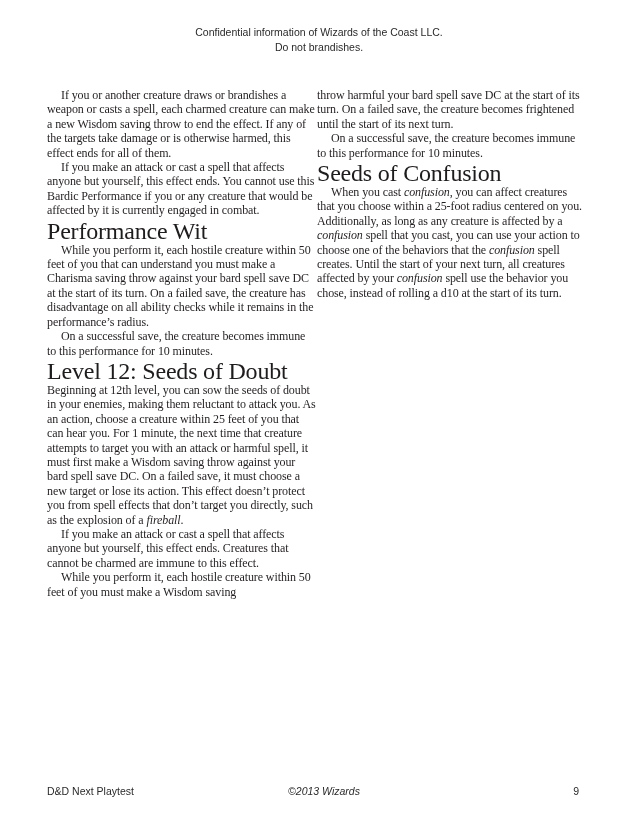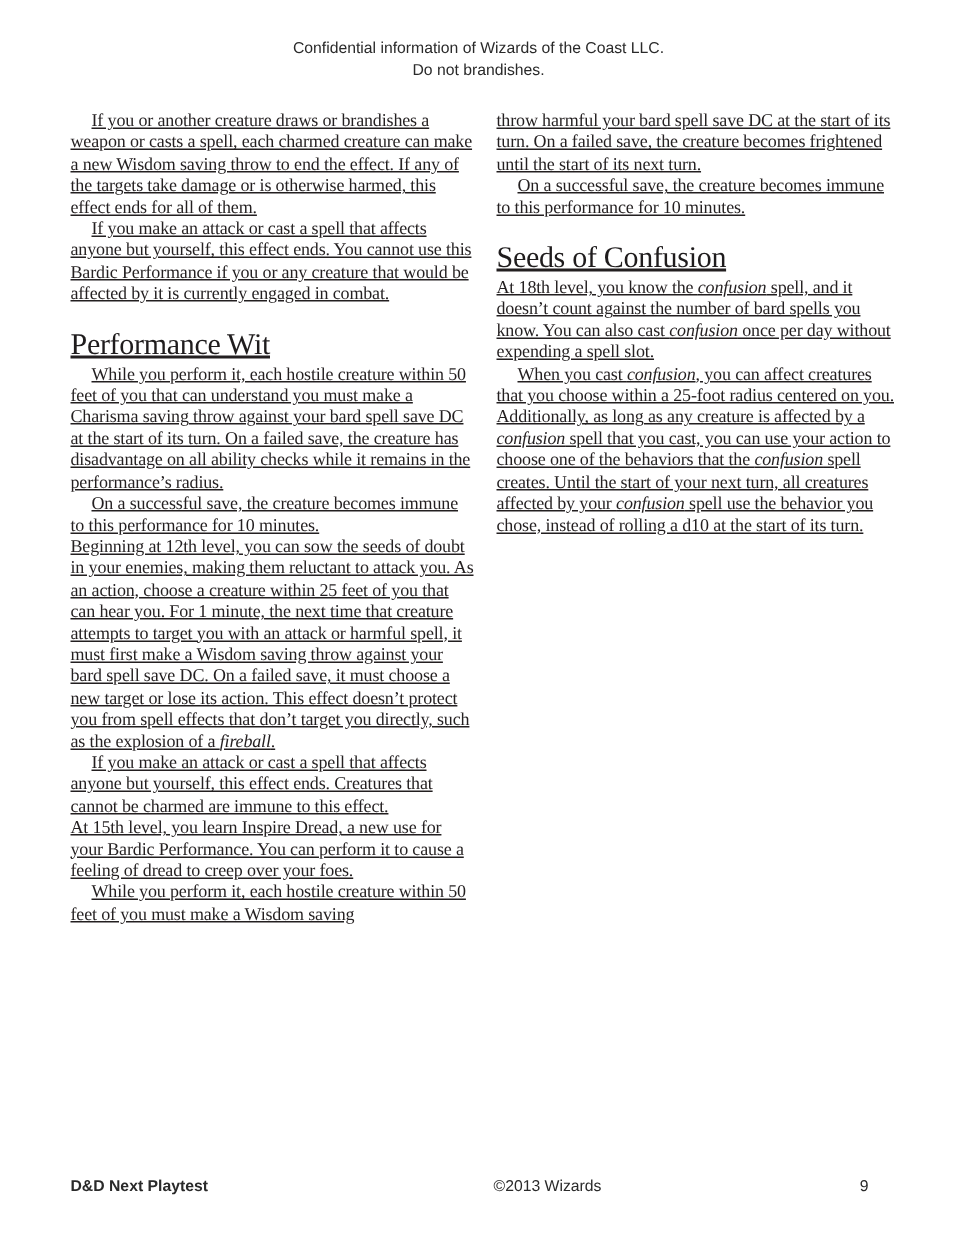--- a/index.html
+++ b/index.html
@@ -22,95 +22,93 @@
     left: 0;
     width: 638px;
     text-align: center;
     font-family: "Liberation Sans", "DejaVu Sans", sans-serif;
     font-size: 10.5px;
     line-height: 15px;
     color: #2a2a2a;
   }
   .content-columns {
     position: absolute;
-    top: 73px;
+    top: 88px;
     left: 47px;
     width: 554px;
     display: flex;
-    gap: 14px;
-    text-decoration: underline;
+    gap: 0;
   }
   .doc-column {
     width: 270px;
     flex: 0 0 270px;
   }
   .doc-column p {
     margin: 0;
     font-size: 12px;
     line-height: 14.4px;
     text-align: left;
     letter-spacing: -0.1px;
   }
   .doc-column p.indent {
     text-indent: 14px;
   }
   .doc-column h2 {
-    margin: 17px 0 1px 0;
-    font-size: 20px;
+    margin: 3px 0 1px 0;
+    font-size: 24px;
     font-weight: normal;
     line-height: 21px;
     color: #1f1c1d;
     letter-spacing: -0.2px;
   }
   .doc-column .italic {
     font-style: italic;
   }
   .page-footer {
     position: absolute;
     top: 784px;
     left: 47px;
     width: 554px;
     font-family: "Liberation Sans", "DejaVu Sans", sans-serif;
     font-size: 10.5px;
     line-height: 14px;
     color: #2a2a2a;
     display: flex;
     align-items: baseline;
   }
-  .footer-left  { width: 200px; text-align: left; font-weight: bold; }
-  .footer-center{ flex: 1; text-align: right; }
+  .footer-left  { width: 200px; text-align: left; }
+  .footer-center{ flex: 1; text-align: center; font-style: italic; }
   .footer-right { width: 200px; text-align: right; padding-right: 22px; box-sizing: border-box; }
 </style>
 </head>
 <body>
 
 <div class="page">
 
   <div class="page-header">
     <div>Confidential information of Wizards of the Coast LLC.</div>
     <div>Do not brandishes.</div>
   </div>
 
   <div class="content-columns">
     <div class="doc-column" id="col-left">
         <p class="indent"><span>If you or another creature draws or brandishes a weapon or casts a spell, each charmed creature can make a new Wisdom saving throw to end the effect. If any of the targets take damage or is otherwise harmed, this effect ends for all of them.</span></p>
         <p class="indent"><span>If you make an attack or cast a spell that affects anyone but yourself, this effect ends. You cannot use this Bardic Performance if you or any creature that would be affected by it is currently engaged in combat.</span></p>
         <h2>Performance Wit</h2>
         <p class="indent"><span>While you perform it, each hostile creature within 50 feet of you that can understand you must make a Charisma saving throw against your bard spell save DC at the start of its turn. On a failed save, the creature has disadvantage on all ability checks while it remains in the performance’s radius.</span></p>
         <p class="indent"><span>On a successful save, the creature becomes immune to this performance for 10 minutes.</span></p>
+        <h2>Level 12: Seeds of Doubt</h2>
         <p><span>Beginning at 12th level, you can sow the seeds of doubt in your enemies, making them reluctant to attack you. As an action, choose a creature within 25 feet of you that can hear you. For 1 minute, the next time that creature attempts to target you with an attack or harmful spell, it must first make a Wisdom saving throw against your bard spell save DC. On a failed save, it must choose a new target or lose its action. This effect doesn’t protect you from spell effects that don’t target you directly, such as the explosion of a </span><span class="italic">fireball</span><span>.</span></p>
         <p class="indent"><span>If you make an attack or cast a spell that affects anyone but yourself, this effect ends. Creatures that cannot be charmed are immune to this effect.</span></p>
-        <p><span>At 15th level, you learn Inspire Dread, a new use for your Bardic Performance. You can perform it to cause a feeling of dread to creep over your foes.</span></p>
         <p class="indent"><span>While you perform it, each hostile creature within 50 feet of you must make a Wisdom saving</span></p>
       </div>
     <div class="doc-column" id="col-right">
         <p><span>throw harmful your bard spell save DC at the start of its turn. On a failed save, the creature becomes frightened until the start of its next turn.</span></p>
         <p class="indent"><span>On a successful save, the creature becomes immune to this performance for 10 minutes.</span></p>
         <h2>Seeds of Confusion</h2>
-        <p><span>At 18th level, you know the </span><span class="italic">confusion</span><span> spell, and it doesn’t count against the number of bard spells you know. You can also cast </span><span class="italic">confusion</span><span> once per day without expending a spell slot.</span></p>
         <p class="indent"><span>When you cast </span><span class="italic">confusion</span><span>, you can affect creatures that you choose within a 25-foot radius centered on you. Additionally, as long as any creature is affected by a </span><span class="italic">confusion</span><span> spell that you cast, you can use your action to choose one of the behaviors that the </span><span class="italic">confusion</span><span> spell creates. Until the start of your next turn, all creatures affected by your </span><span class="italic">confusion</span><span> spell use the behavior you chose, instead of rolling a d10 at the start of its turn.</span></p>
       </div>
   </div>
 
   <div class="page-footer">
     <span class="footer-left">D&amp;D Next Playtest</span>
     <span class="footer-center">©2013 Wizards</span>
     <span class="footer-right">9</span>
   </div>
 

